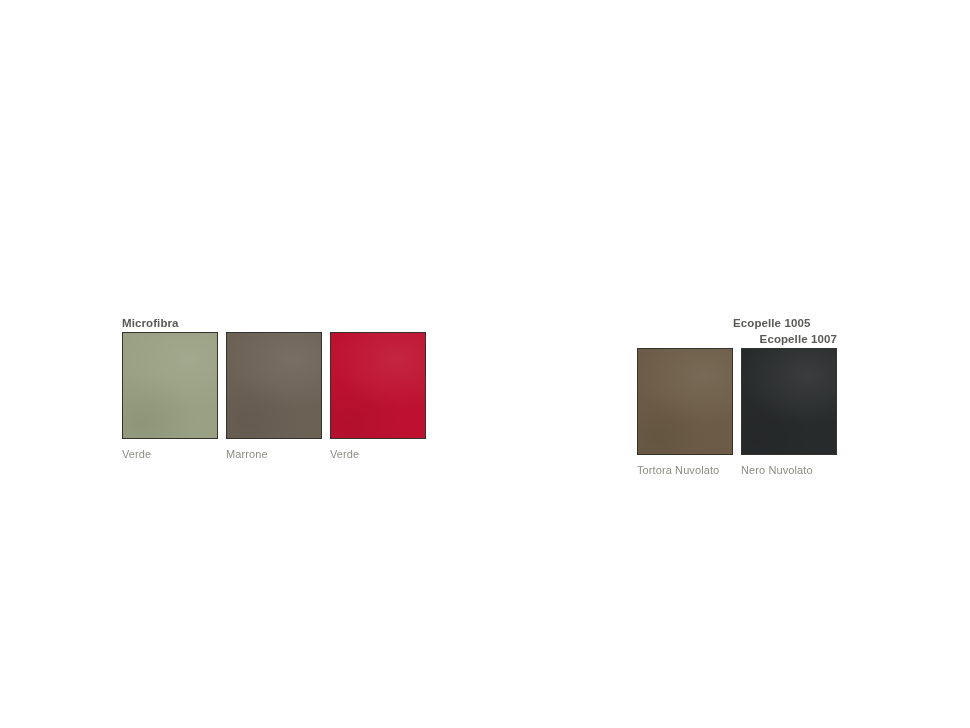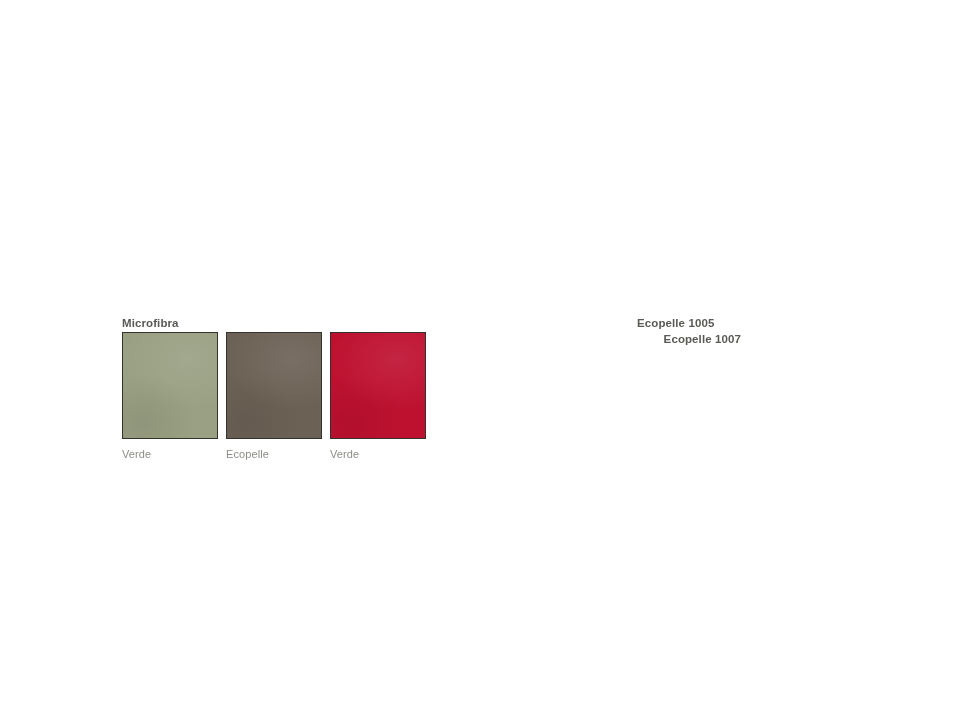--- a/index.html
+++ b/index.html
@@ -97,33 +97,46 @@
     <div class="swatch-row">
 
       <div class="swatch-cell" style="margin-right:8px">
         <div class="swatch-chip" id="chip-verde" style="background-color: rgb(154, 160, 131); border-color: rgb(51, 50, 44);"></div>
         <div class="swatch-label" style="color: rgb(140, 140, 134);">Verde</div>
       </div>
 
 
       <div class="swatch-cell" style="margin-right:8px">
         <div class="swatch-chip" id="chip-marrone" style="background-color: rgb(108, 97, 85); border-color: rgb(51, 50, 44);"></div>
-        <div class="swatch-label" style="color: rgb(140, 140, 134);">Ecopelle</div>
+        <div class="swatch-label" style="color: rgb(140, 140, 134);">Marrone</div>
       </div>
 
       <div class="swatch-cell">
         <div class="swatch-chip" id="chip-rosso" style="background-color: rgb(190, 17, 48); border-color: rgb(51, 50, 44);"></div>
         <div class="swatch-label" style="color: rgb(140, 140, 134);">Verde</div>
       </div>
 
     </div>
   </div>
 
   <div class="group" id="group-ecopelle">
 
     <div class="heading-row">
       <div class="group-heading" style="width: 104px; color: rgb(90, 90, 85);">Ecopelle 1005</div>
       <div class="group-heading" style="color: rgb(90, 90, 85);">Ecopelle 1007</div>
     </div>
 
+    <div class="swatch-row">
+
+      <div class="swatch-cell" style="margin-right:8px">
+        <div class="swatch-chip" id="chip-tortora" style="background-color: rgb(108, 92, 71); border-color: rgb(51, 50, 44);"></div>
+        <div class="swatch-label" style="color: rgb(140, 140, 134);">Tortora Nuvolato</div>
+      </div>
+
+      <div class="swatch-cell">
+        <div class="swatch-chip" id="chip-nero" style="background-color: rgb(40, 43, 43); border-color: rgb(51, 50, 44);"></div>
+        <div class="swatch-label" style="color: rgb(140, 140, 134);">Nero Nuvolato</div>
+      </div>
+
+    </div>
   </div>
 
 </div>
 
 </body></html>

